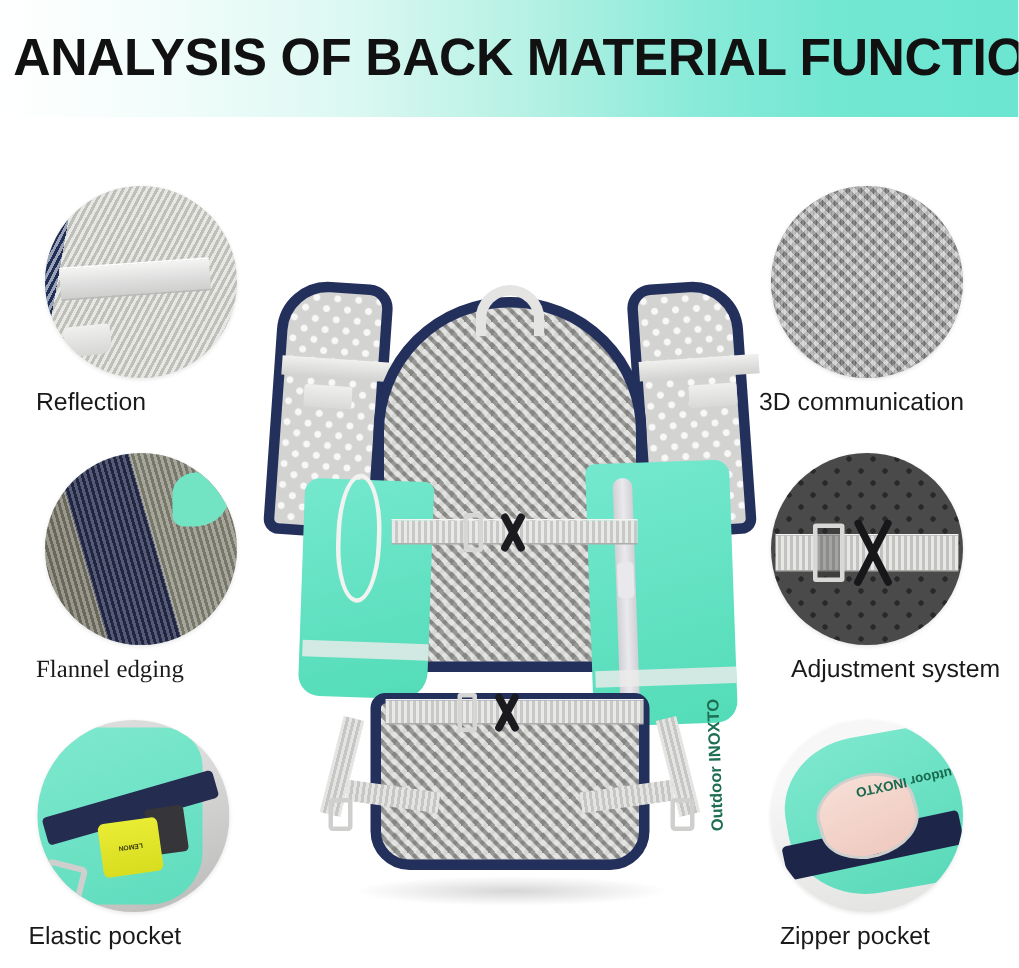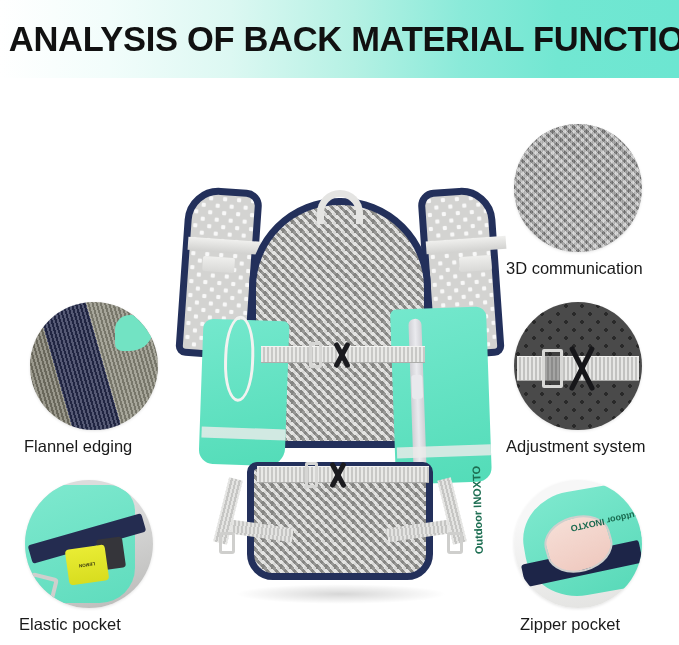--- a/index.html
+++ b/index.html
@@ -33,29 +33,29 @@
   .f-label {
     font-size: 16.5px; color: #1a1a1a; white-space: nowrap;
     margin-top: 7px; line-height: 1.1;
   }
   .left  .circle { margin-left: 22px; }
   .left  .f-label { margin-left: 16px; }
   .right .circle { margin-left: 16px; }
   .right .f-label { margin-left: 6px; }
 
   #feat-reflection   { left: 8px;  top: 124px; }
-  #feat-flannel      { left: 8px;  top: 302px; }
+  #feat-flannel      { left: 8px;  top: 302px; font-family: Liberation Serif, serif; }
   #feat-elastic      { left: 3px;  top: 480px; }
   #feat-3d           { left: 496px; top: 124px; }
   #feat-adjust       { left: 478px; top: 302px; }
   #feat-zipper       { left: 482px; top: 480px; }
   #feat-3d .circle      { margin-left: 18px; }
   #feat-3d .f-label     { margin-left: 10px; }
   #feat-adjust .circle  { margin-left: 36px; }
-  #feat-adjust .f-label { margin-left: 28px; }
+  #feat-adjust .f-label { margin-left: 38px; text-align: center; }
   #feat-zipper .circle  { margin-left: 32px; }
   #feat-zipper .f-label { margin-left: 38px; }
 
   
   .art-reflection {
     width:100%;height:100%;
     background:
       repeating-linear-gradient(118deg, rgba(255,255,255,.55) 0 2px, rgba(0,0,0,.05) 2px 4px),
       linear-gradient(100deg,#21315c 0 13%, #c9c9c4 13% 100%);
   }
@@ -276,20 +276,28 @@
 </style>
 </head>
 <body>
 
 <div id="page">
 
   <div id="header">
     <div id="header-title">ANALYSIS OF BACK MATERIAL FUNCTION</div>
   </div>
 
+  <div class="feature left" id="feat-reflection">
+    <div class="circle">
+      <div class="art-reflection"></div>
+      <div class="refl-strip"></div>
+      <div class="refl-tab"></div>
+    </div>
+    <div class="f-label">Reflection</div>
+  </div>
 
   <div class="feature left" id="feat-flannel">
     <div class="circle">
       <div class="art-flannel"></div>
       <div class="flannel-mint"></div>
     </div>
     <div class="f-label">Flannel edging</div>
   </div>
 
   <div class="feature left" id="feat-elastic">

